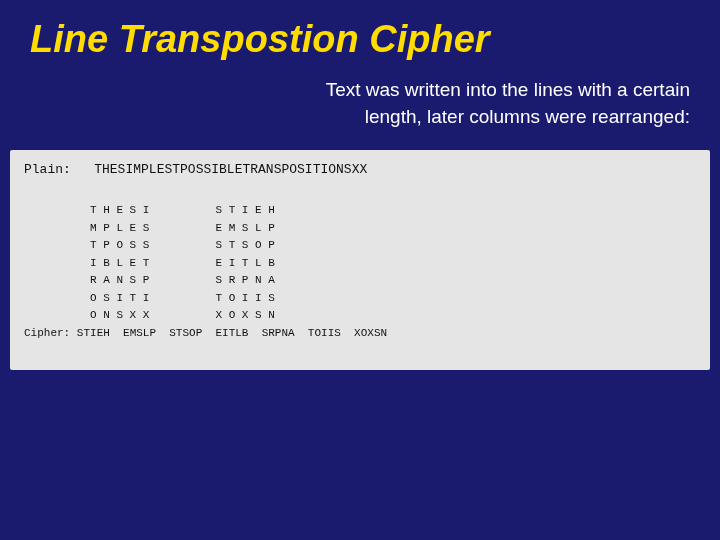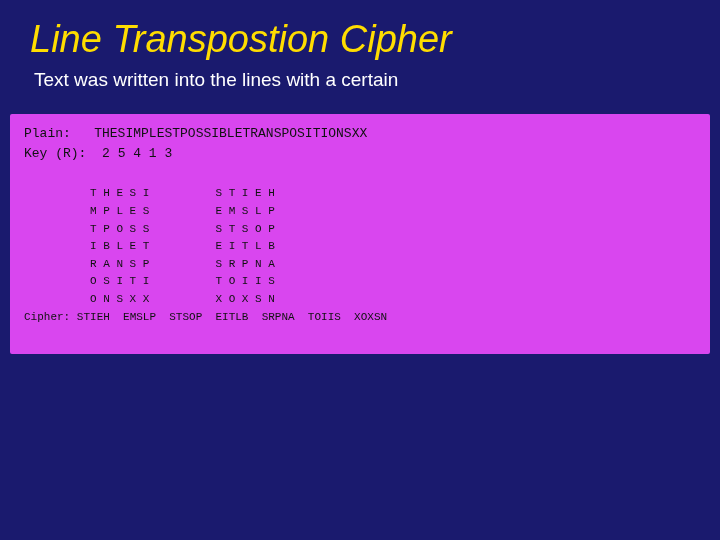--- a/index.html
+++ b/index.html
@@ -11,35 +11,36 @@
       overflow: hidden;
     }
 
     .title-area {
       padding: 18px 30px 12px 30px;
     }
 
     .title {
       font-size: 38px;
       font-style: italic;
-      font-weight: normal;
+      font-weight: bold;
       color: #ffdd00;
       font-family: Arial, sans-serif;
     }
 
     .subtitle {
       color: #ffffff;
       font-size: 19px;
-      margin-top: 6px;
+      margin-top: 16px;
       line-height: 1.4;
       padding-left: 4px;
+      text-align: right;
     }
 
     .content-area {
-      background: #d946ef;
+      background: #e5e5e5;
       margin: 8px 10px 8px 10px;
       padding: 10px 14px 10px 14px;
       border-radius: 2px;
     }
 
     .mono {
       font-family: 'Courier New', Courier, monospace;
       font-size: 13px;
       color: #111;
       line-height: 1.55;
@@ -55,26 +56,26 @@
       white-space: pre;
     }
   </style>
 </head>
 <body>
 
 <div class="title-area">
   <div class="title">Line Transpostion Cipher</div>
   <div class="subtitle">
     <span>Text was written into the lines with a certain</span><br>
+    <span>length, later columns were rearranged:</span>
   </div>
 </div>
 
 <div class="content-area">
   <div class="mono"><span>Plain:</span>   <span>THESIMPLESTPOSSIBLETRANSPOSITIONSXX</span></div>
-  <div class="mono"><span>Key (R):</span>  <span>2 5 4 1 3</span></div>
 
   <div class="cipher-grid">
 <span>          T H E S I          S T I E H</span>
 <span>          M P L E S          E M S L P</span>
 <span>          T P O S S          S T S O P</span>
 <span>          I B L E T          E I T L B</span>
 <span>          R A N S P          S R P N A</span>
 <span>          O S I T I          T O I I S</span>
 <span>          O N S X X          X O X S N</span>
 <span><span>Cipher:</span> <span>STIEH  EMSLP  STSOP  EITLB  SRPNA  TOIIS  XOXSN</span></span>

